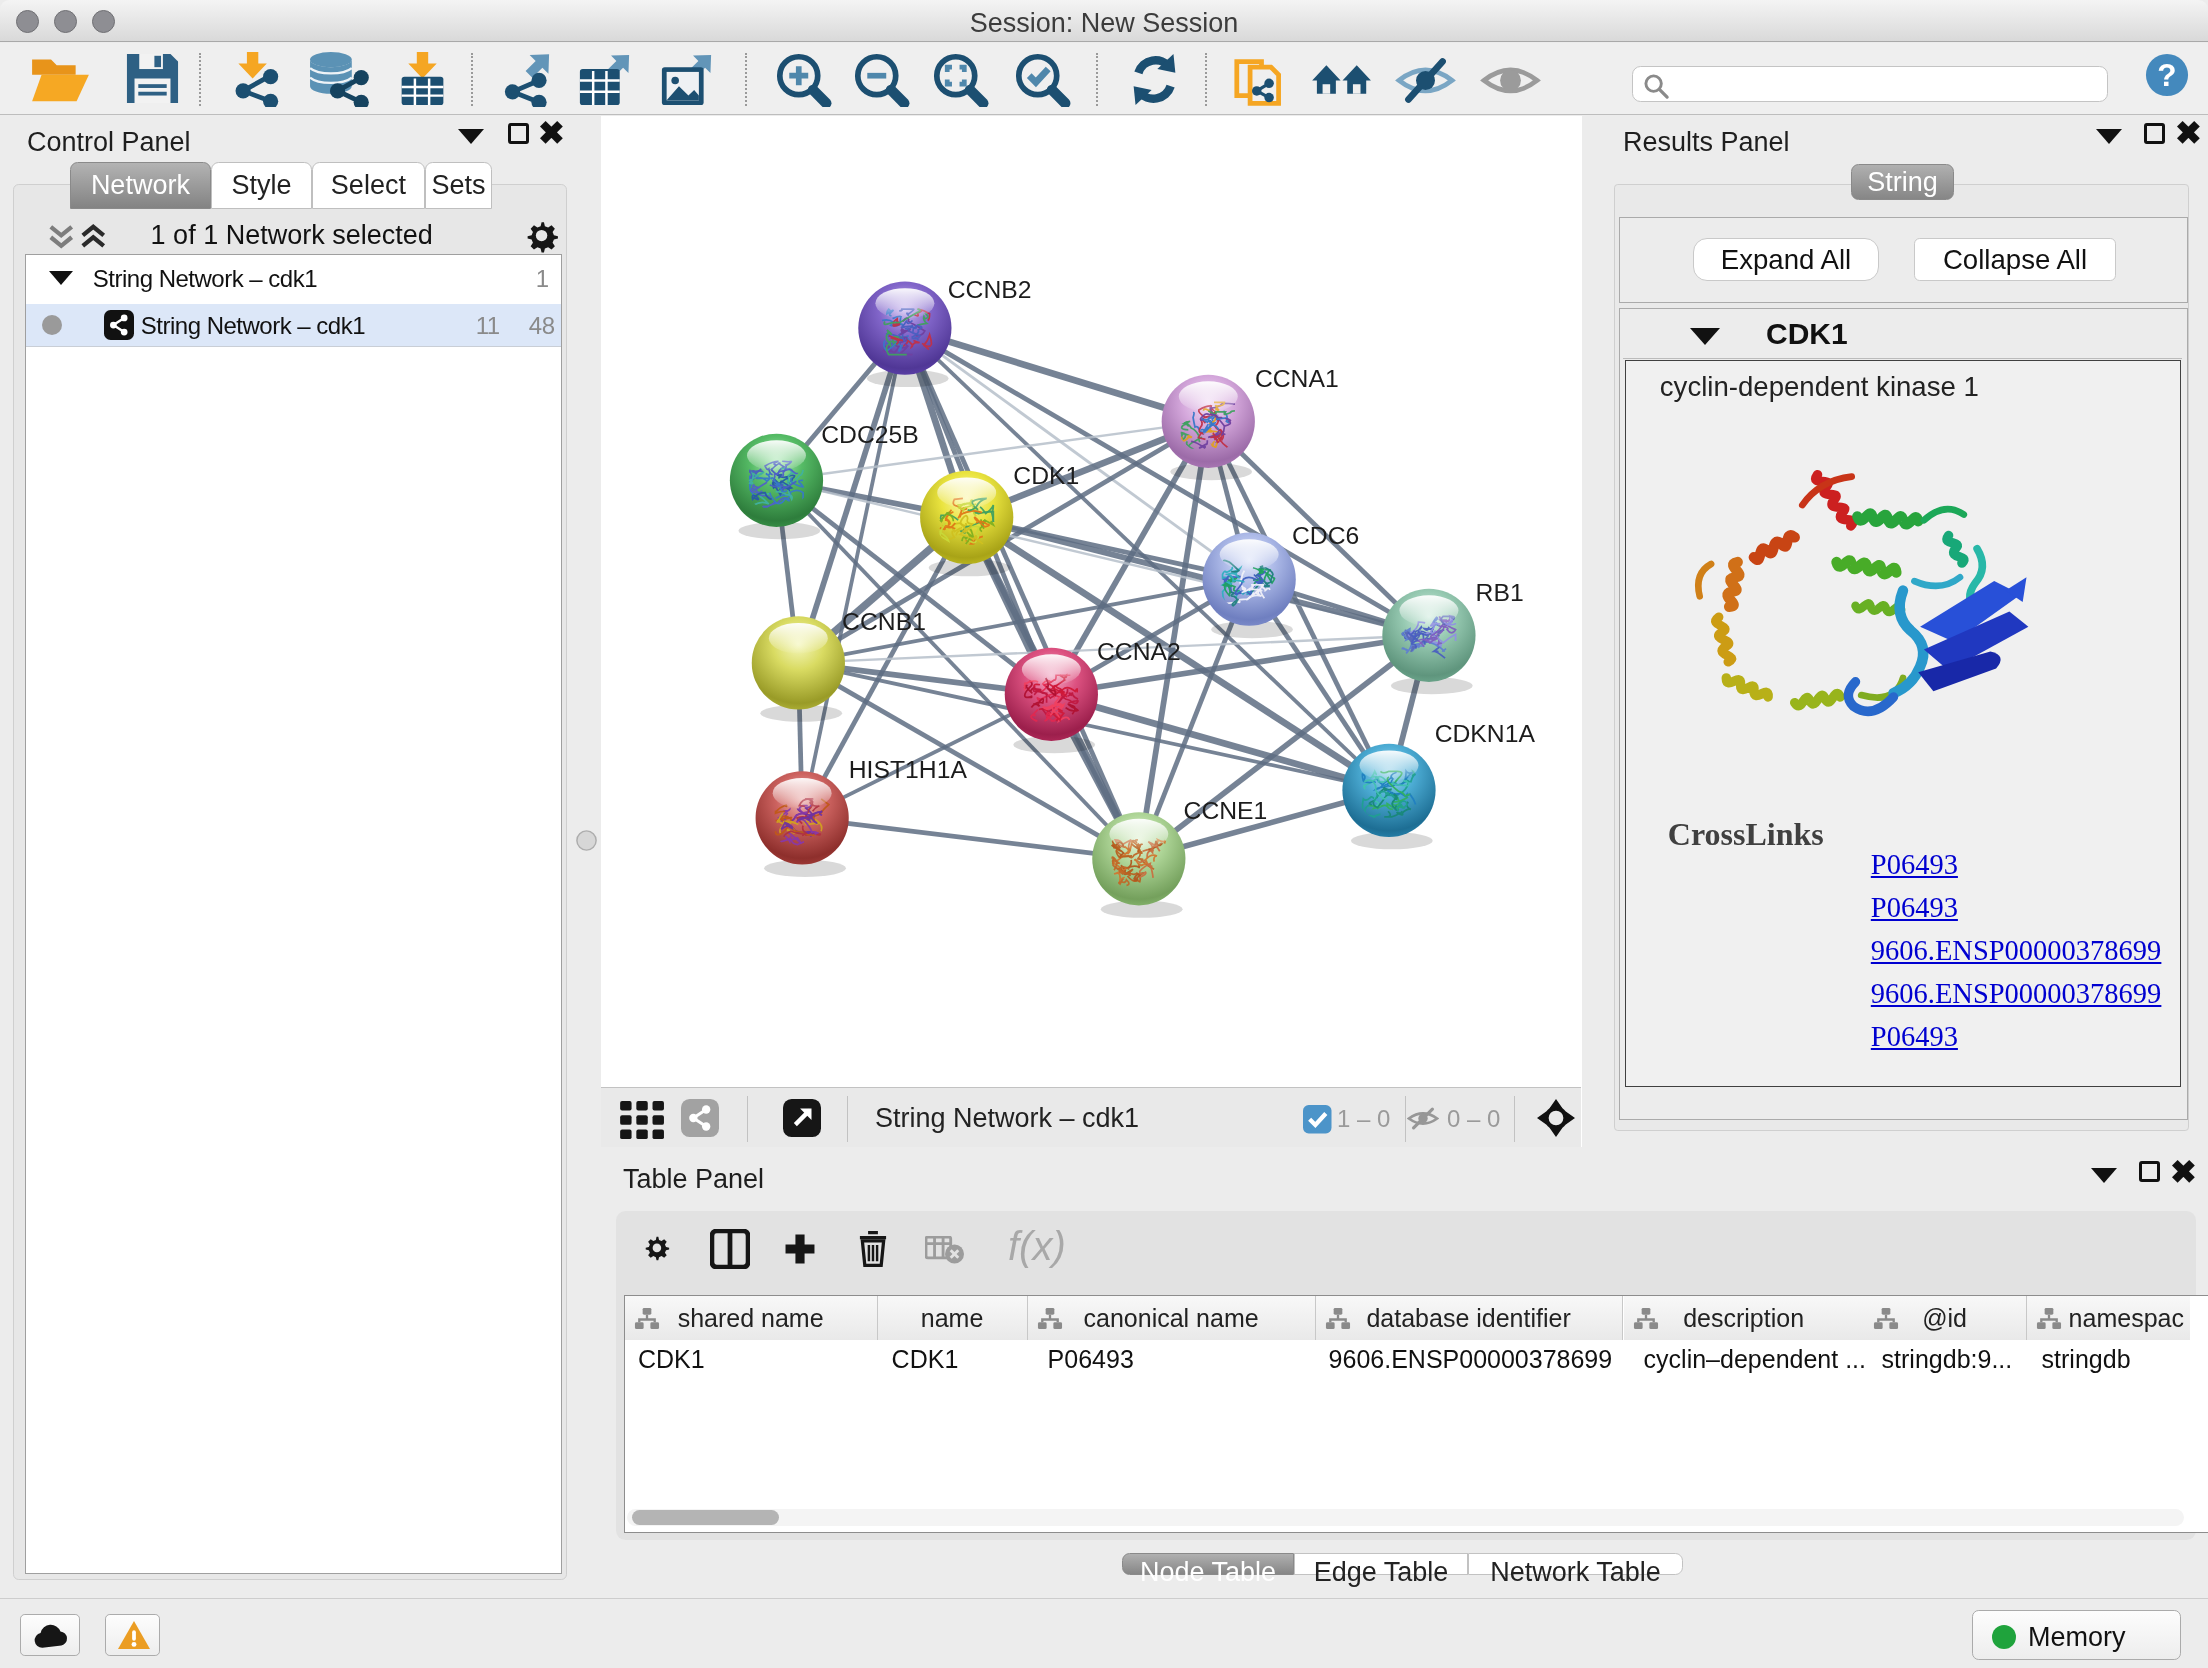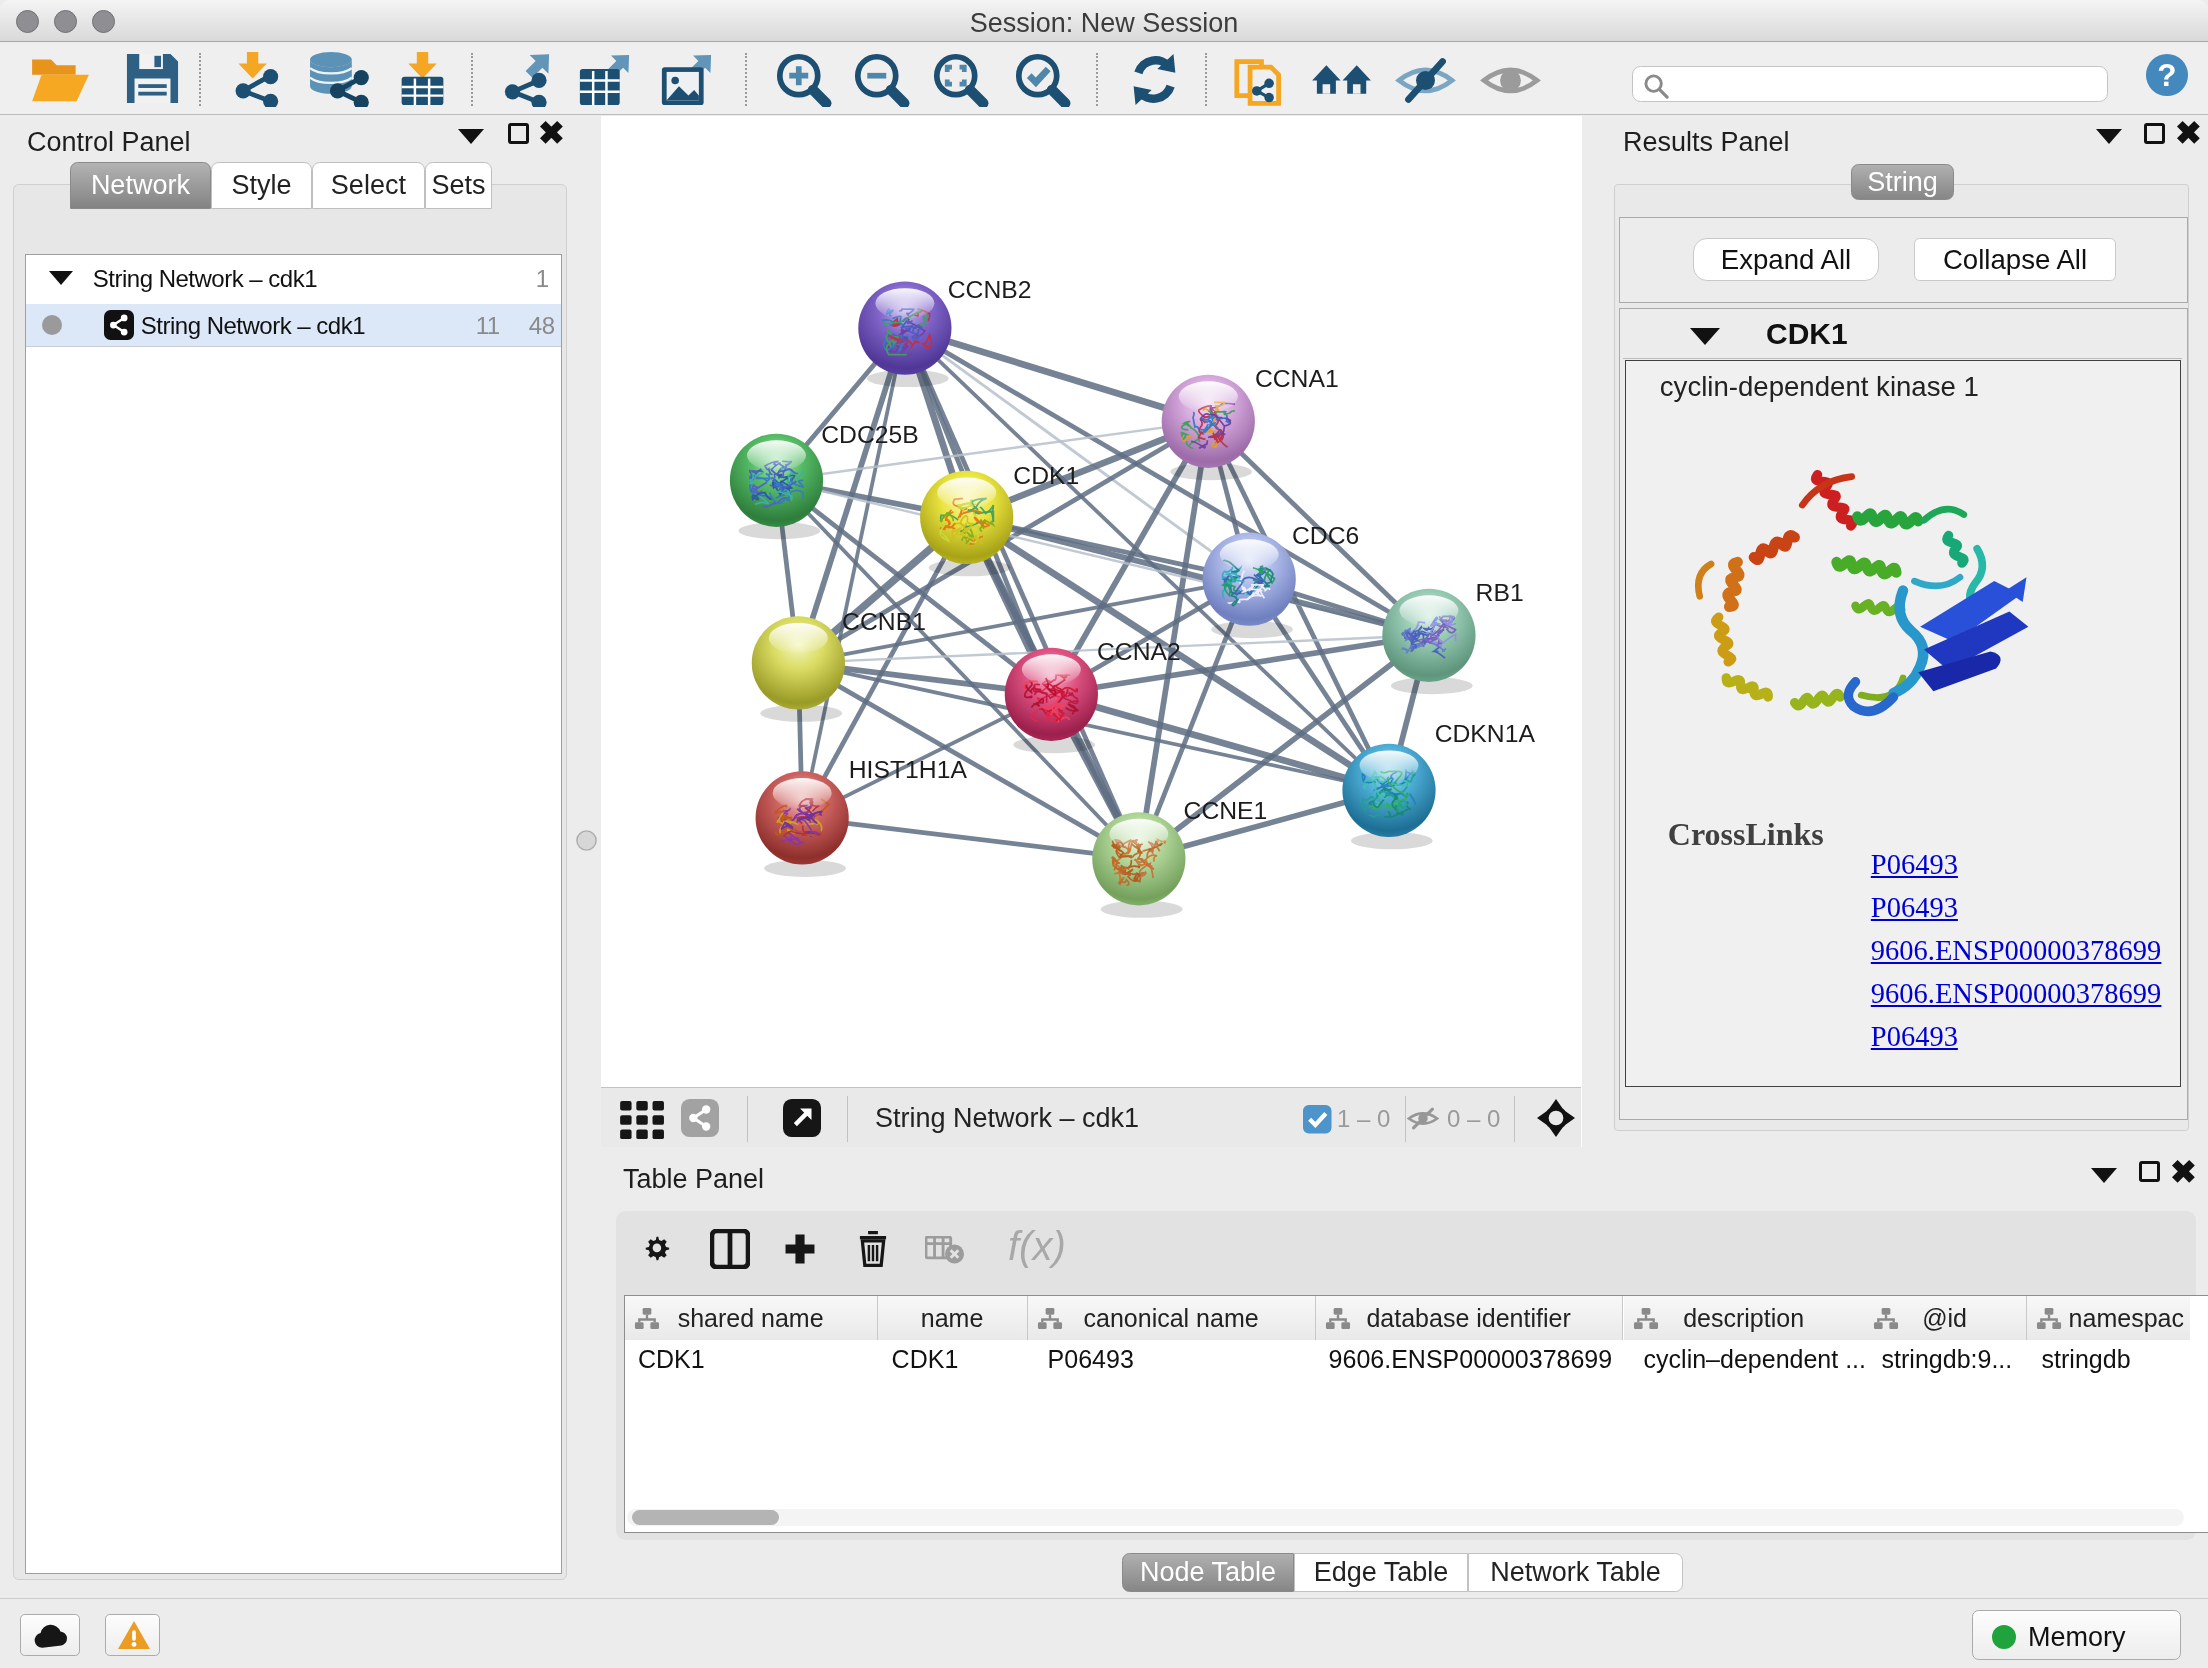--- a/index.html
+++ b/index.html
@@ -34,21 +34,21 @@
   #netbar { position:absolute; left:601px; top:1087px; width:980px; height:60px; background:#e9e9e9; border-top:1px solid #c2c2c2; }
   
   #resultspanel { position:absolute; left:1582px; top:116px; width:625px; height:1033px; background:#ececec; }
   
   #tablepanel { position:absolute; left:571px; top:1149px; width:1638px; height:449px; background:#ececec; }
   #tp-box { position:absolute; left:45px; top:62px; width:1580px; height:329px; background:#e2e2e2; border-radius:9.5px; }
   #tp-table { position:absolute; left:7.6px; top:84px; width:1751px; height:238px; background:#fff; border:1.9px solid #8d8d8d; }
   .th { position:absolute; top:0; height:44px; background:linear-gradient(#f8f8f8,#e9e9e9); border-right:1px solid #c8c8c8; font-size:25px; color:#222; text-align:center; line-height:44px; }
   .td { position:absolute; top:44px; height:38px; font-size:25px; color:#111; line-height:38px; }
   
-  .btab { position:absolute; top:0; height:39px; background:#fff; border:1px solid #c2c2c2; font-size:27px; color:#222; text-align:center; line-height:37px; }
+  .btab { position:absolute; top:0; height:22px; background:#fff; border:1px solid #c2c2c2; font-size:27px; color:#222; text-align:center; line-height:37px; }
   
   #statusbar { position:absolute; left:0; top:1598px; width:2208px; height:70px; background:#ececec; border-top:1.9px solid #cdcdcd; }
   .sbtn { position:absolute; top:15px; height:42px; background:linear-gradient(#fdfdfd,#ededed); border:1px solid #ababab; border-radius:4.8px; }
 </style>
 </head>
 <body>
 <div id="titlebar">
   <div class="tl" style="left:16px;"></div>
   <div class="tl" style="left:54px;"></div>
   <div class="tl" style="left:92px;"></div>
@@ -211,20 +211,33 @@
 <div id="controlpanel">
   <div class="ptitle abs" style="left:25px; top:10.5px;">Control Panel</div>
   <div class="pdrop" style="left:456px; top:13.3px;"></div>
   <div class="pfloat" style="left:506px; top:6.7px;"></div>
   <div class="pclose" style="left:536px; top:3.8px;">✖</div>
   <div class="tab tabsel" style="left:68px; top:46px; width:141px; height:47px; line-height:45px;">Network</div>
   <div class="tab" style="left:209px; top:46px; width:101px; height:47px; line-height:45px;">Style</div>
   <div class="tab" style="left:310px; top:46px; width:113px; height:47px; line-height:45px;">Select</div>
   <div class="tab" style="left:423px; top:46px; width:67px; height:47px; line-height:45px;">Sets</div>
   <div id="cp-inner">
+    <div id="cp-selbar">
+      <svg class="abs" style="left:21px; top:8.6px;" width="28.5" height="28.5" viewBox="0 0 30 30">
+          <path d="M4 4 l11 9 11 -9 M4 15 l11 9 11 -9" stroke="#7d7d7d" stroke-width="4.5" fill="none"></path>
+        </svg>
+      <svg class="abs" style="left:53px; top:8.6px;" width="28.5" height="28.5" viewBox="0 0 30 30">
+          <path d="M4 13 L15 4 26 13 M4 24 L15 15 26 24" stroke="#2b2b2b" stroke-width="4.5" fill="none"></path>
+        </svg>
+      <div class="abs" style="left:0; width:100%; text-align:center; top:5.7px; font-size:27px; color:#111;">1 of 1 Network selected</div>
+      <svg class="abs" style="left:498px; top:3.8px;" width="38" height="38" viewBox="0 0 40 40">
+        <path fill="#161616" d="M20 6 l2.5 0 1 4.2 3.4 1.4 3.6-2.4 3.5 3.5-2.4 3.6 1.4 3.4 4.2 1 0 2.5-4.2 1-1.4 3.4 2.4 3.6-3.5 3.5-3.6-2.4-3.4 1.4-1 4.2-2.5 0-1-4.2-3.4-1.4-3.6 2.4-3.5-3.5 2.4-3.6-1.4-3.4-4.2-1 0-2.5 4.2-1 1.4-3.4-2.4-3.6 3.5-3.5 3.6 2.4 3.4-1.4z" transform="translate(-1.5,-1.5)"></path>
+        <circle cx="18.5" cy="18.5" r="6" fill="#e7e7e7"></circle>
+      </svg>
+    </div>
     <div id="cp-list">
       <div class="cprow" style="top:2.9px;">
         <div class="abs" style="left:23px; top:13.3px; width:0; height:0; border-left:12.4px solid transparent; border-right:12.4px solid transparent; border-top:14.3px solid #111;"></div>
         <div class="abs" style="left:67px; top:7.6px;">String Network – cdk1</div>
         <div class="abs" style="left:510px; top:7.6px; color:#8a8a8a;">1</div>
       </div>
       <div class="cprow" style="top:49px; height:43px; background:#dce7f8; border-bottom:1px solid #c9ced6;">
         <div class="abs" style="left:16px; top:11.4px; width:20px; height:20px; border-radius:50%; background:#9a9a9a;"></div>
         <svg class="abs" style="left:78px; top:5.7px;" width="30" height="30" viewBox="0 0 32 32">
           <rect x="0" y="0" width="32" height="32" rx="7" fill="#111"></rect>

